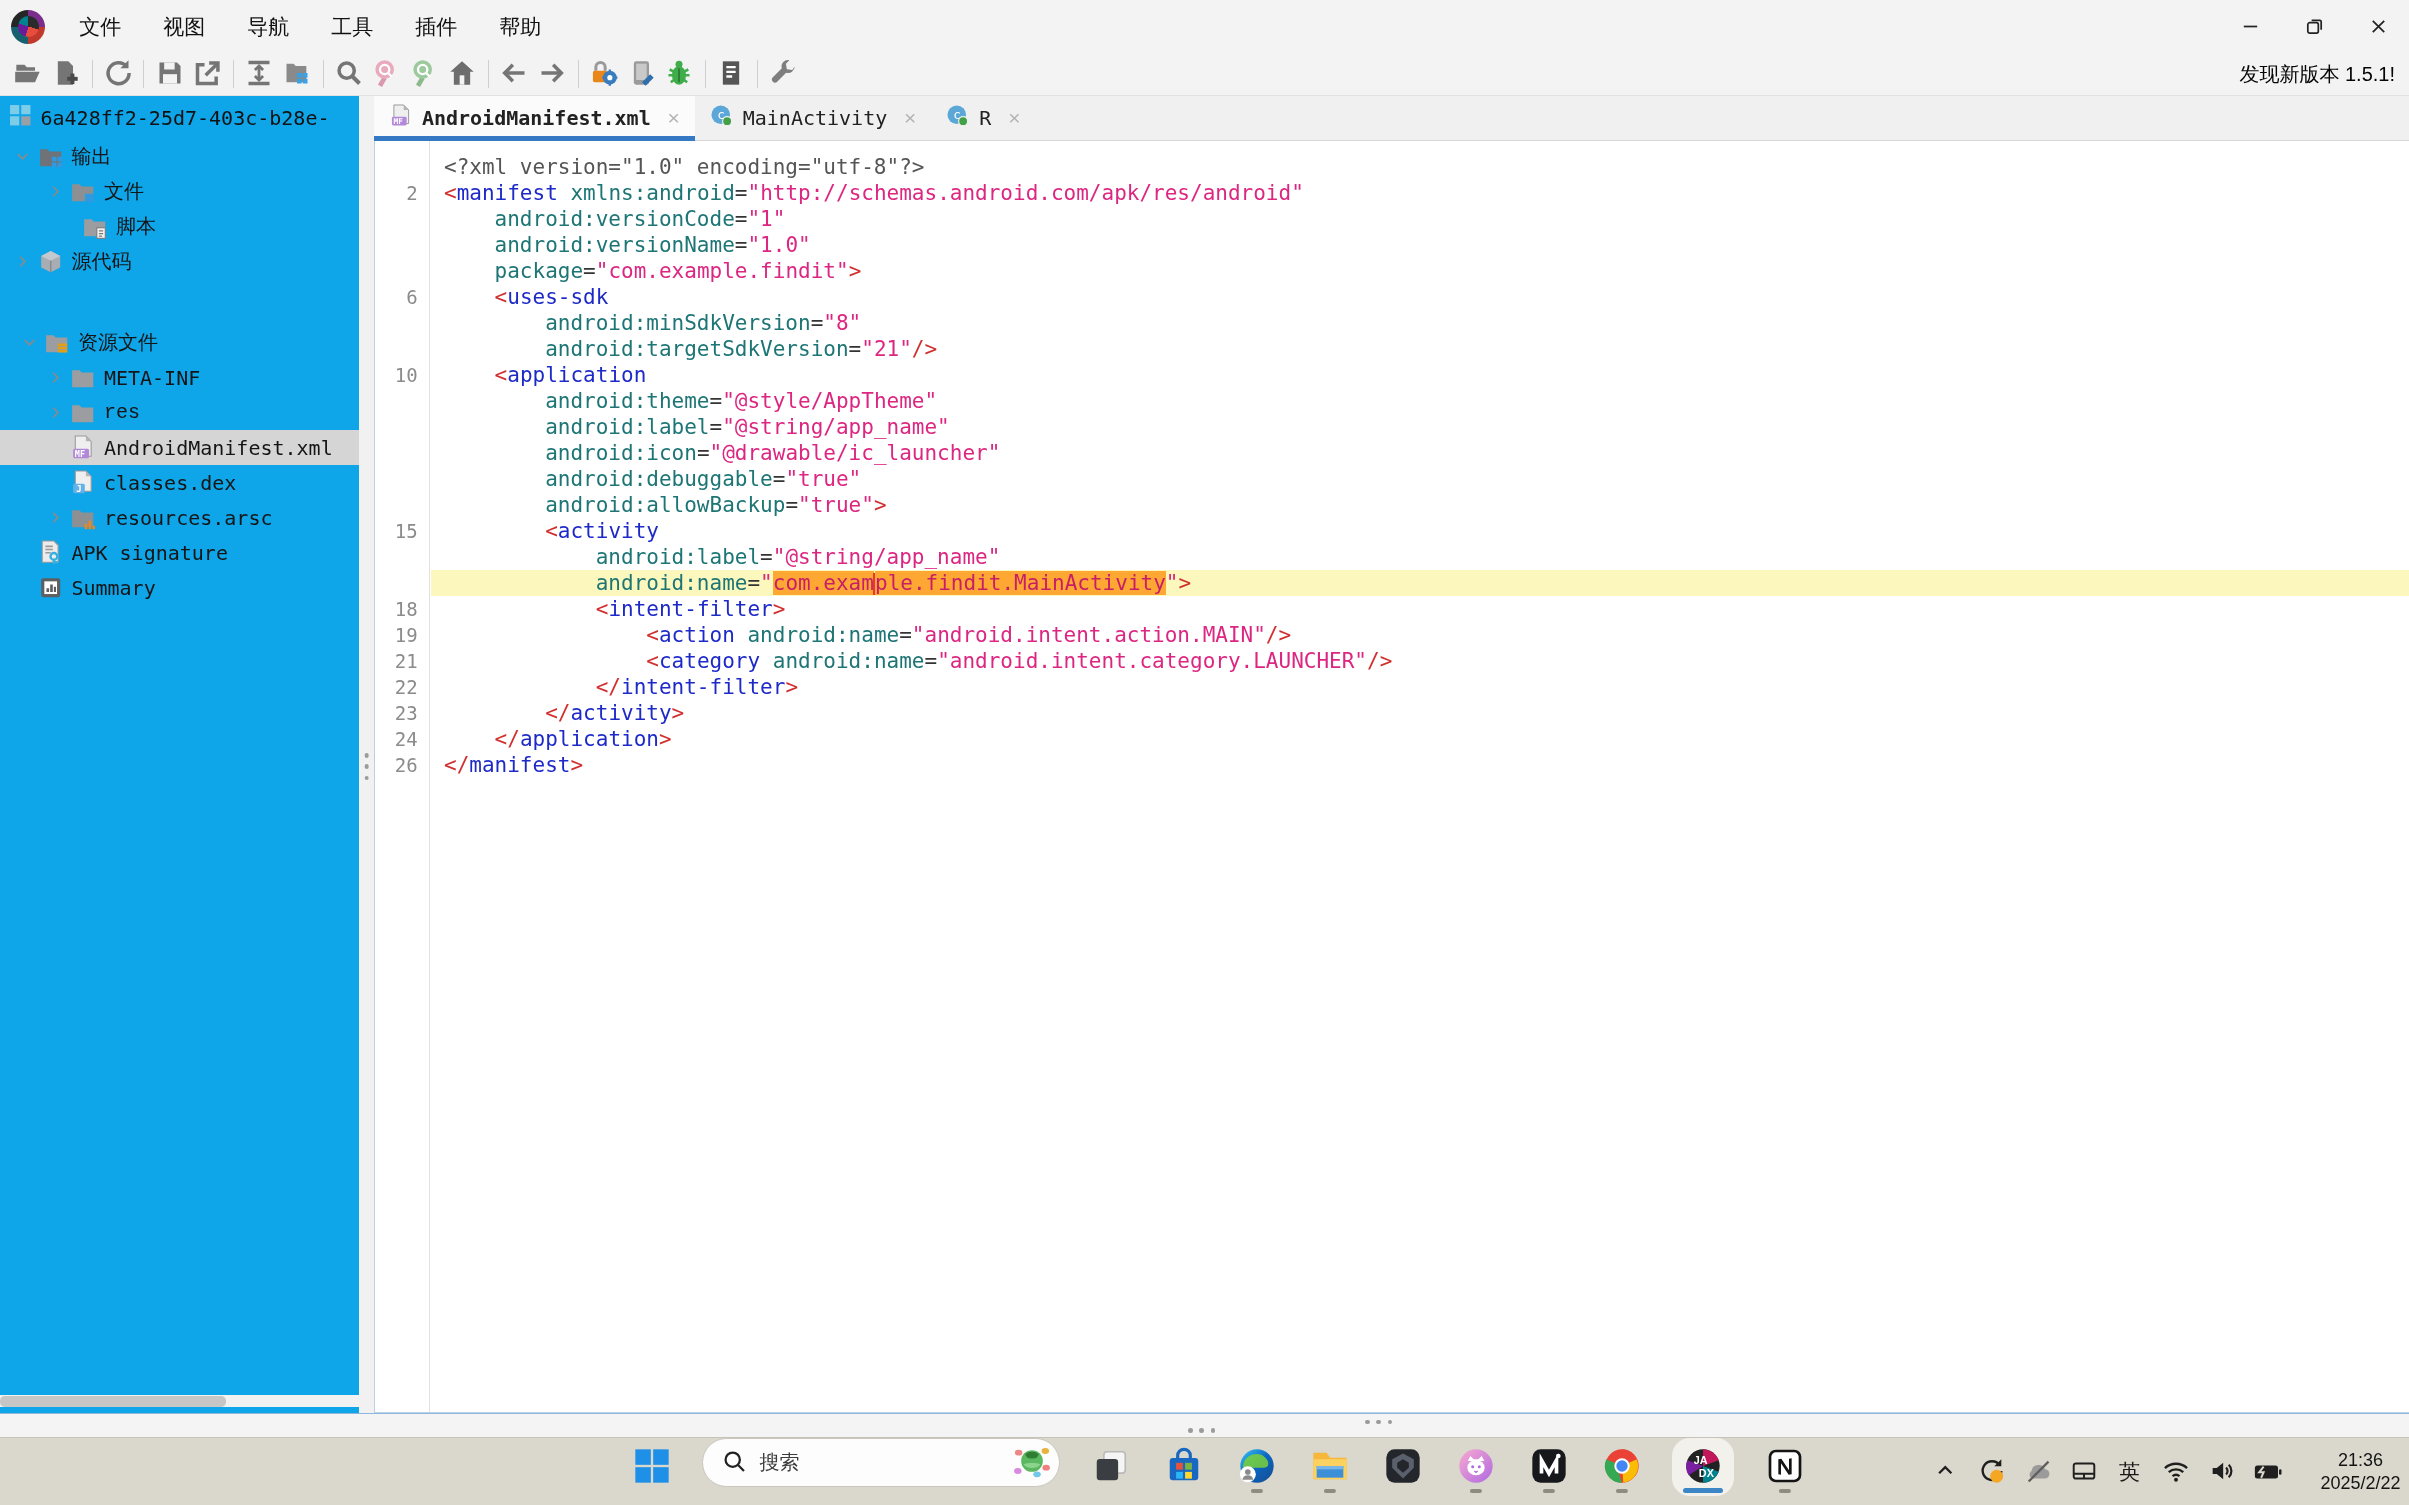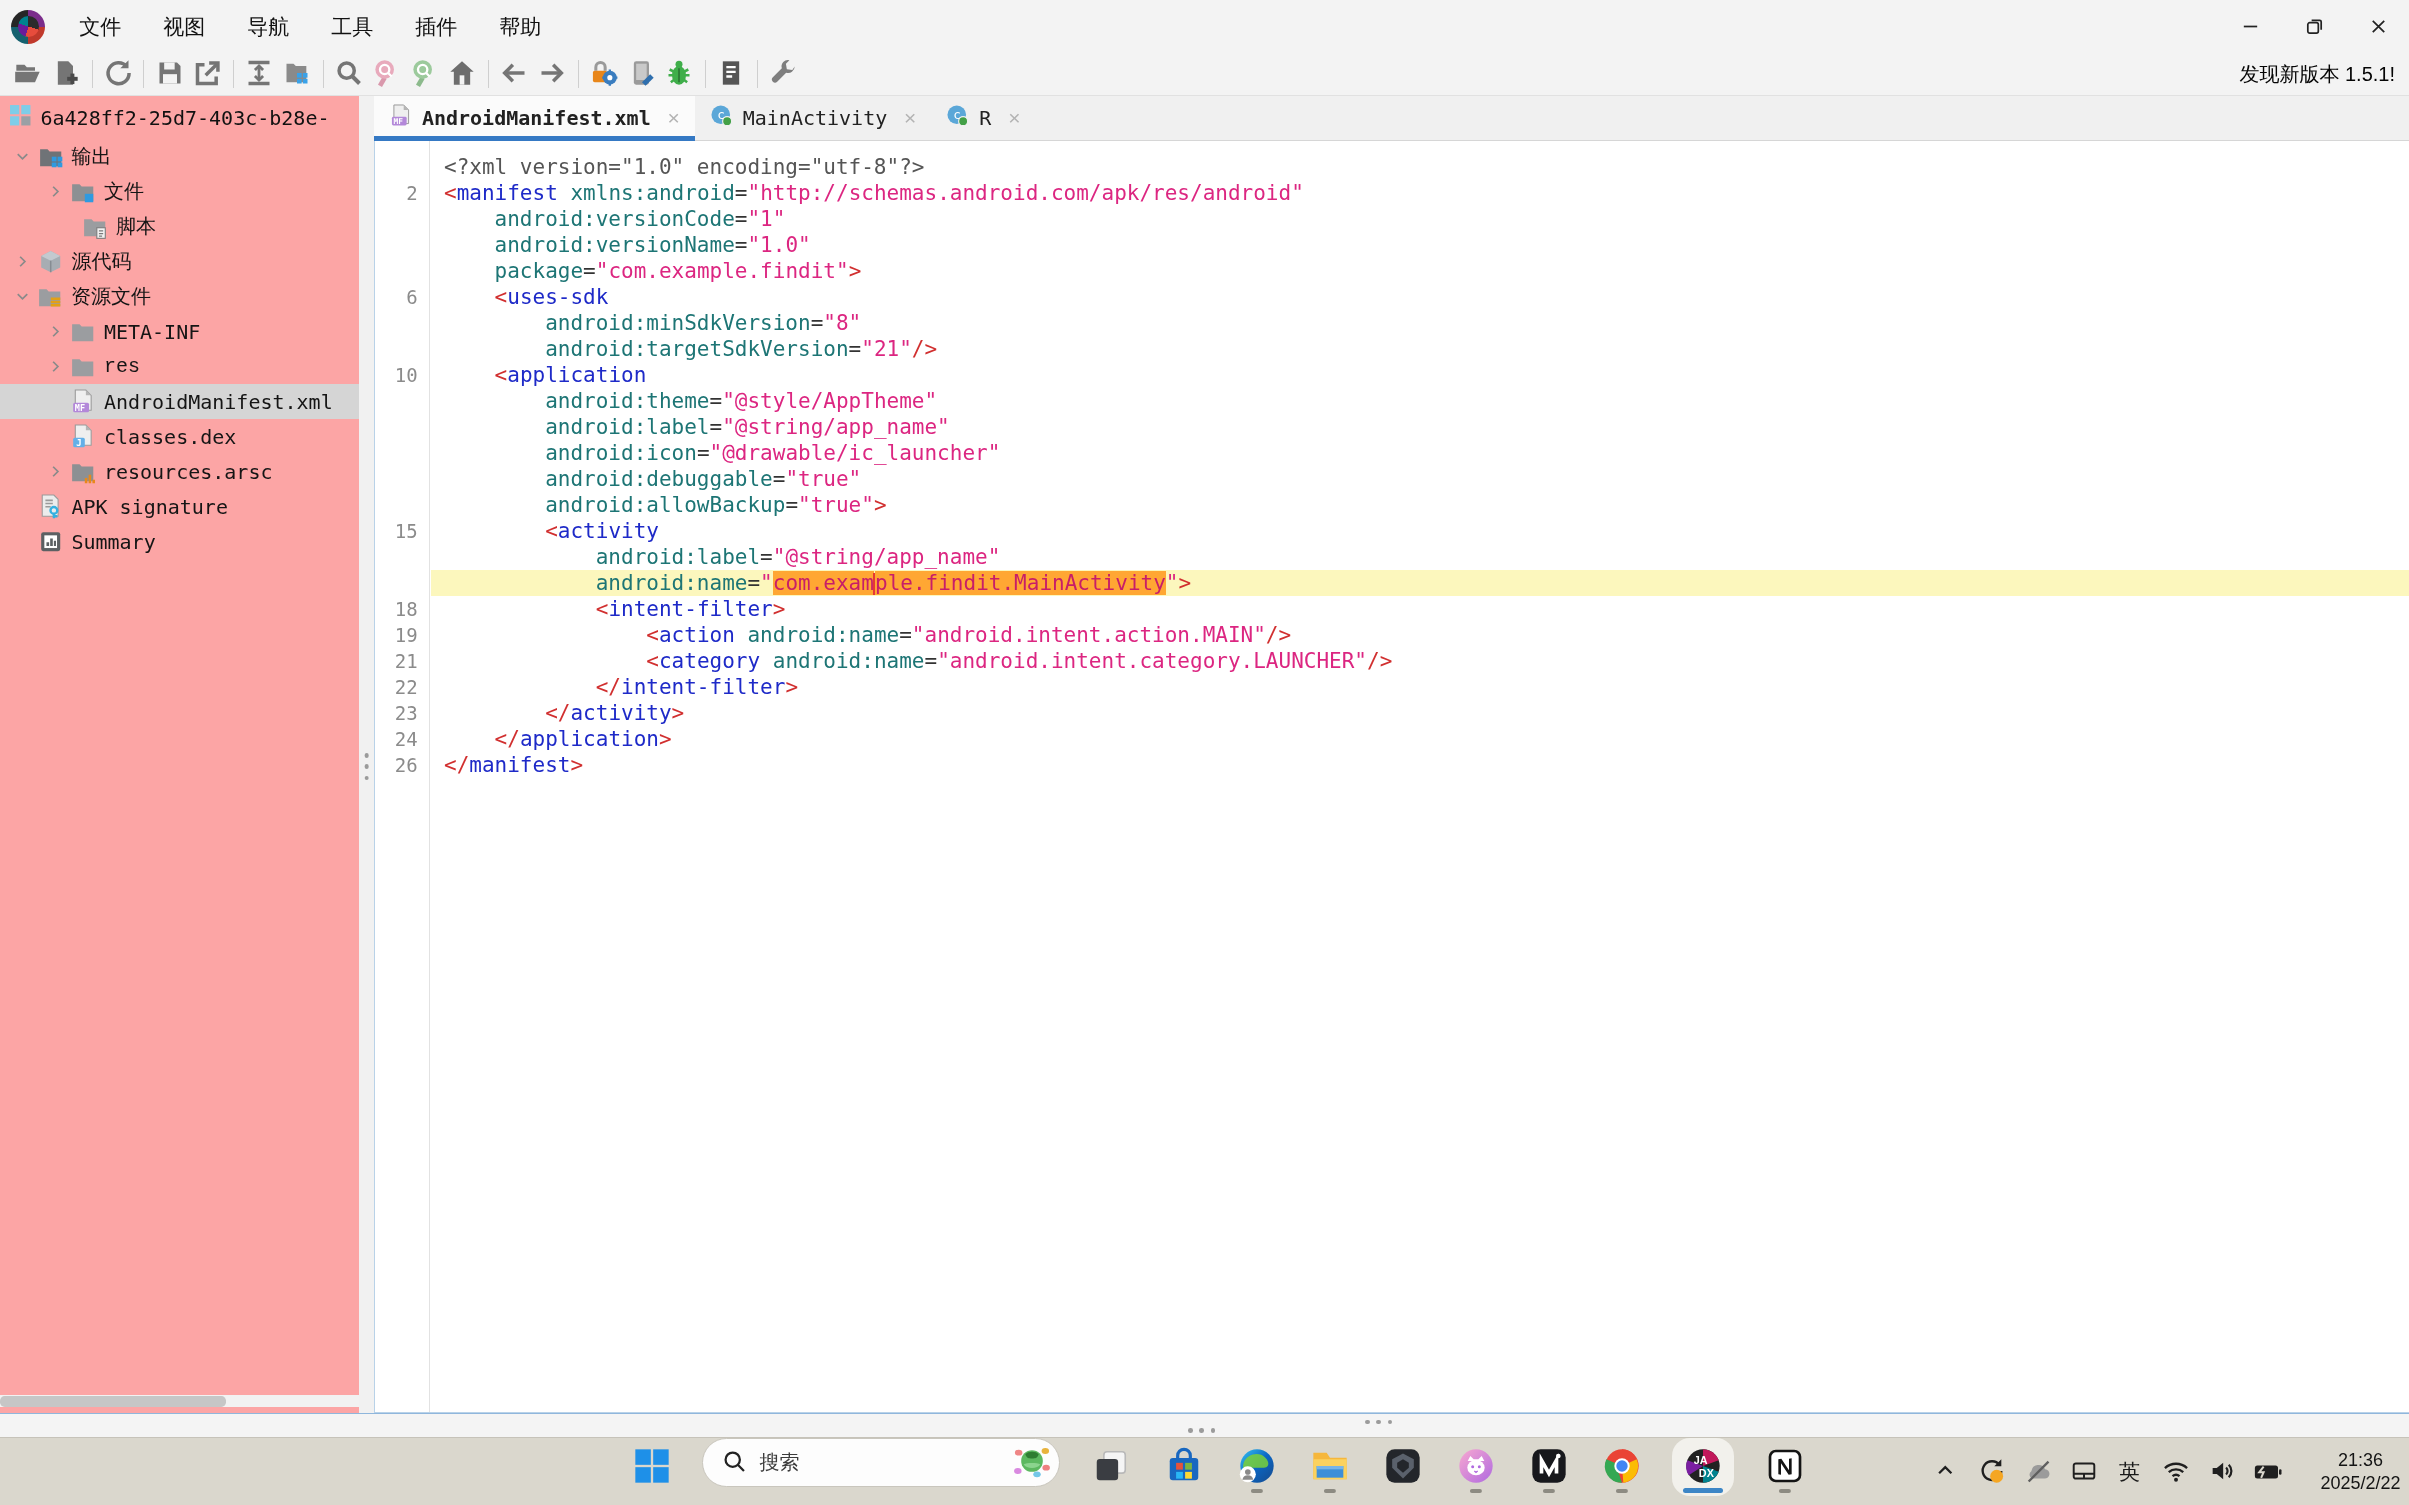--- a/index.html
+++ b/index.html
@@ -25,21 +25,21 @@
   .toolbar{position:absolute;left:0;top:53px;right:0;height:43px;background:#f3f3f3;border-bottom:0.9px solid #e1e1e1;
     display:flex;align-items:center;padding-left:9.4px}
   .ticon{width:34px;height:34px;display:flex;align-items:center;justify-content:center;border-radius:3.8px;margin:0 1.9px}
   .tsep{width:0.9px;height:28px;background:#cfcfcf;margin:0 6.6px}
   .update-notice{margin-left:auto;margin-right:15px;font-size:20px;color:#050505;white-space:nowrap}
 
   
   .main{position:absolute;left:0;top:96px;right:0;height:1317px}
 
   
-  .sidebar{position:absolute;left:0;top:0;width:359px;height:100%;background:#fca5a5;overflow:hidden}
+  .sidebar{position:absolute;left:0;top:0;width:359px;height:100%;background:#0ea5e9;overflow:hidden}
   .sb-header{height:43px;display:flex;align-items:center;gap:8.5px;padding-left:7.5px;font-size:20px;color:#111;white-space:nowrap}
   .tree{font-size:20px;color:#151515}
   .tree-row{height:35px;display:flex;align-items:center;white-space:nowrap;position:relative}
   .tree-row.selected{background:#d5d5d5}
   .arrow-slot{width:30px;flex:0 0 auto;display:flex;align-items:center;justify-content:center}
   .tree-ic{width:25.4px;height:25.4px;flex:0 0 auto;margin-right:8.5px;display:flex;align-items:center;justify-content:center}
   .sb-hscroll{position:absolute;left:0;bottom:5.6px;width:359px;height:12.2px;background:#f2f2f2}
   .sb-hscroll .thumb{position:absolute;left:0;top:0.9px;width:226px;height:10.4px;background:#c6c6c6;border-radius:4.7px}
 
   
@@ -320,21 +320,21 @@
             </span>
             <span class="tree-ic">
               <svg width="25.4" height="25.4" viewBox="0 0 24 24">
                 <path d="M12 2l9 4.5v11L12 22l-9-4.5v-11z" fill="#a7adb3"></path>
                 <path d="M12 2l9 4.5L12 11 3 6.5z" fill="#c3c9cf"></path>
                 <path d="M12 11v11" stroke="#868c92" stroke-width="1.4"></path>
               </svg>
             </span>
             <span>源代码</span>
           </div>
-          <div class="tree-row" style="padding-left: 7px;">
+          <div class="tree-row" style="padding-left: 14px; margin-top: 46px;">
             <span class="arrow-slot">
               <svg width="19" height="19" viewBox="0 0 24 24">
                 <path d="M6 9l6 6 6-6" stroke="#8a8a8a" stroke-width="2.2" fill="none"></path>
               </svg>
             </span>
             <span class="tree-ic">
               <svg width="25.4" height="25.4" viewBox="0 0 24 24">
                 <path d="M2 5h7l2 2h11v14H2z" fill="#9b9da0"></path>
                 <path d="M13 14h9M13 17h9M13 20h9" stroke="#e2a016" stroke-width="2.4"></path>
               </svg>

